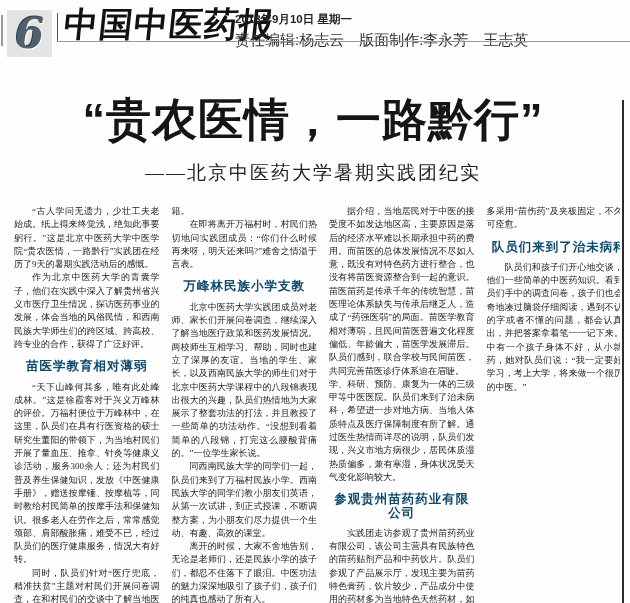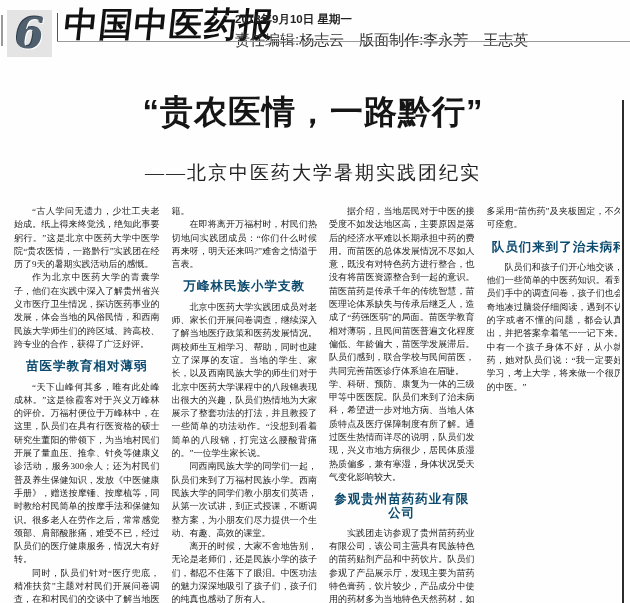--- a/index.html
+++ b/index.html
@@ -15,21 +15,21 @@
   .masthead-sep{position:absolute;left:57px;top:13px;width:1px;height:29px;background:#555;}
   .masthead{position:absolute;left:64px;top:2px;font-family:"DejaVu Serif",serif;font-weight:bold;
             font-size:34px;letter-spacing:1px;transform:skewX(-6deg);color:#111;white-space:nowrap;}
   .header-meta{position:absolute;left:235px;top:12px;}
   .pub-date{font-size:11.5px;font-weight:bold;color:#222;}
   .credits{font-size:15px;color:#333;margin-top:4px;}
   .header-rule{position:absolute;left:57px;top:41px;width:573px;height:1px;background:#9a9a9a;}
 
   
   .headline{position:absolute;left:10px;top:90px;width:606px;text-align:center;
-            font-size:33px;font-weight:900;letter-spacing:1px;color:#151515;white-space:nowrap;}
+            font-size:45px;font-weight:900;letter-spacing:1px;color:#151515;white-space:nowrap;}
   .subtitle{position:absolute;left:10px;top:160px;width:606px;text-align:center;
             font-family:"Liberation Serif",serif;font-size:19px;letter-spacing:2px;color:#222;}
 
   
   .columns{position:absolute;left:14px;top:205px;width:606px;height:398px;
            display:flex;gap:12px;overflow:hidden;}
   .col{flex:0 0 145.5px;width:145.5px;overflow:hidden;text-align:justify;
        font-family:"Liberation Serif",serif;font-size:9px;line-height:13.3px;color:#1b1b1b;}
   .para{margin:0;text-indent:2em;}
   .para.cont{text-indent:0;}

